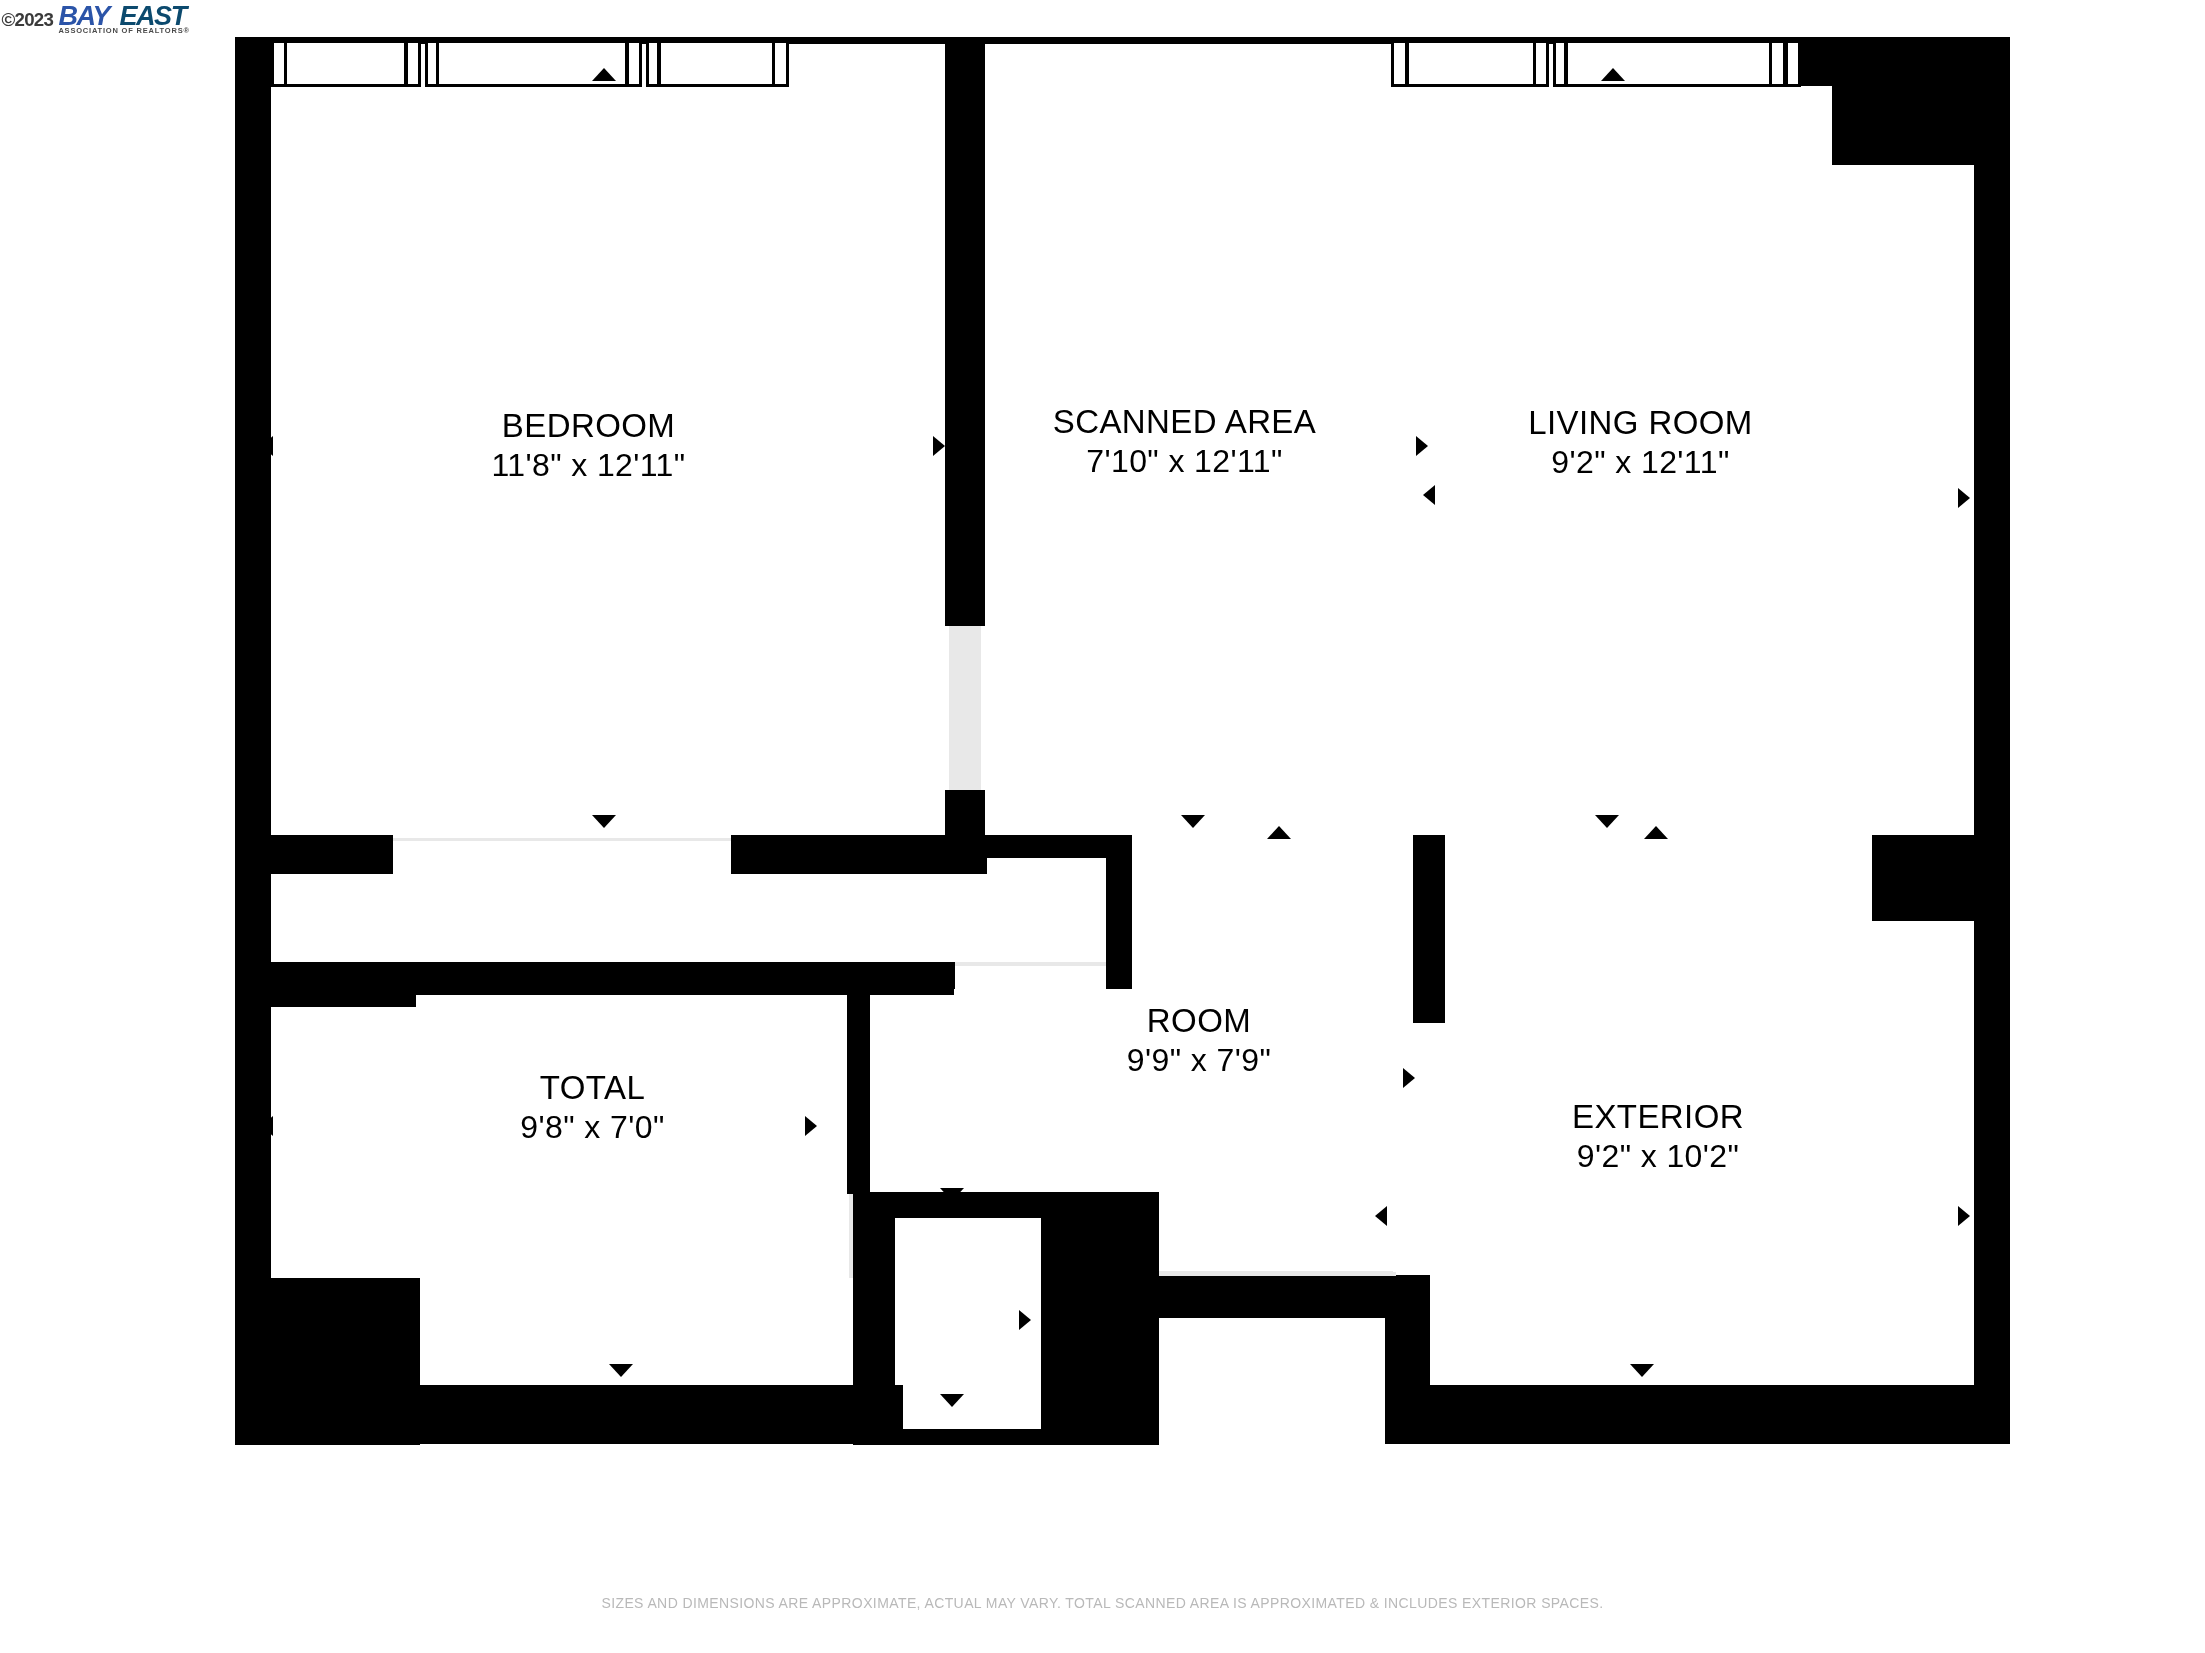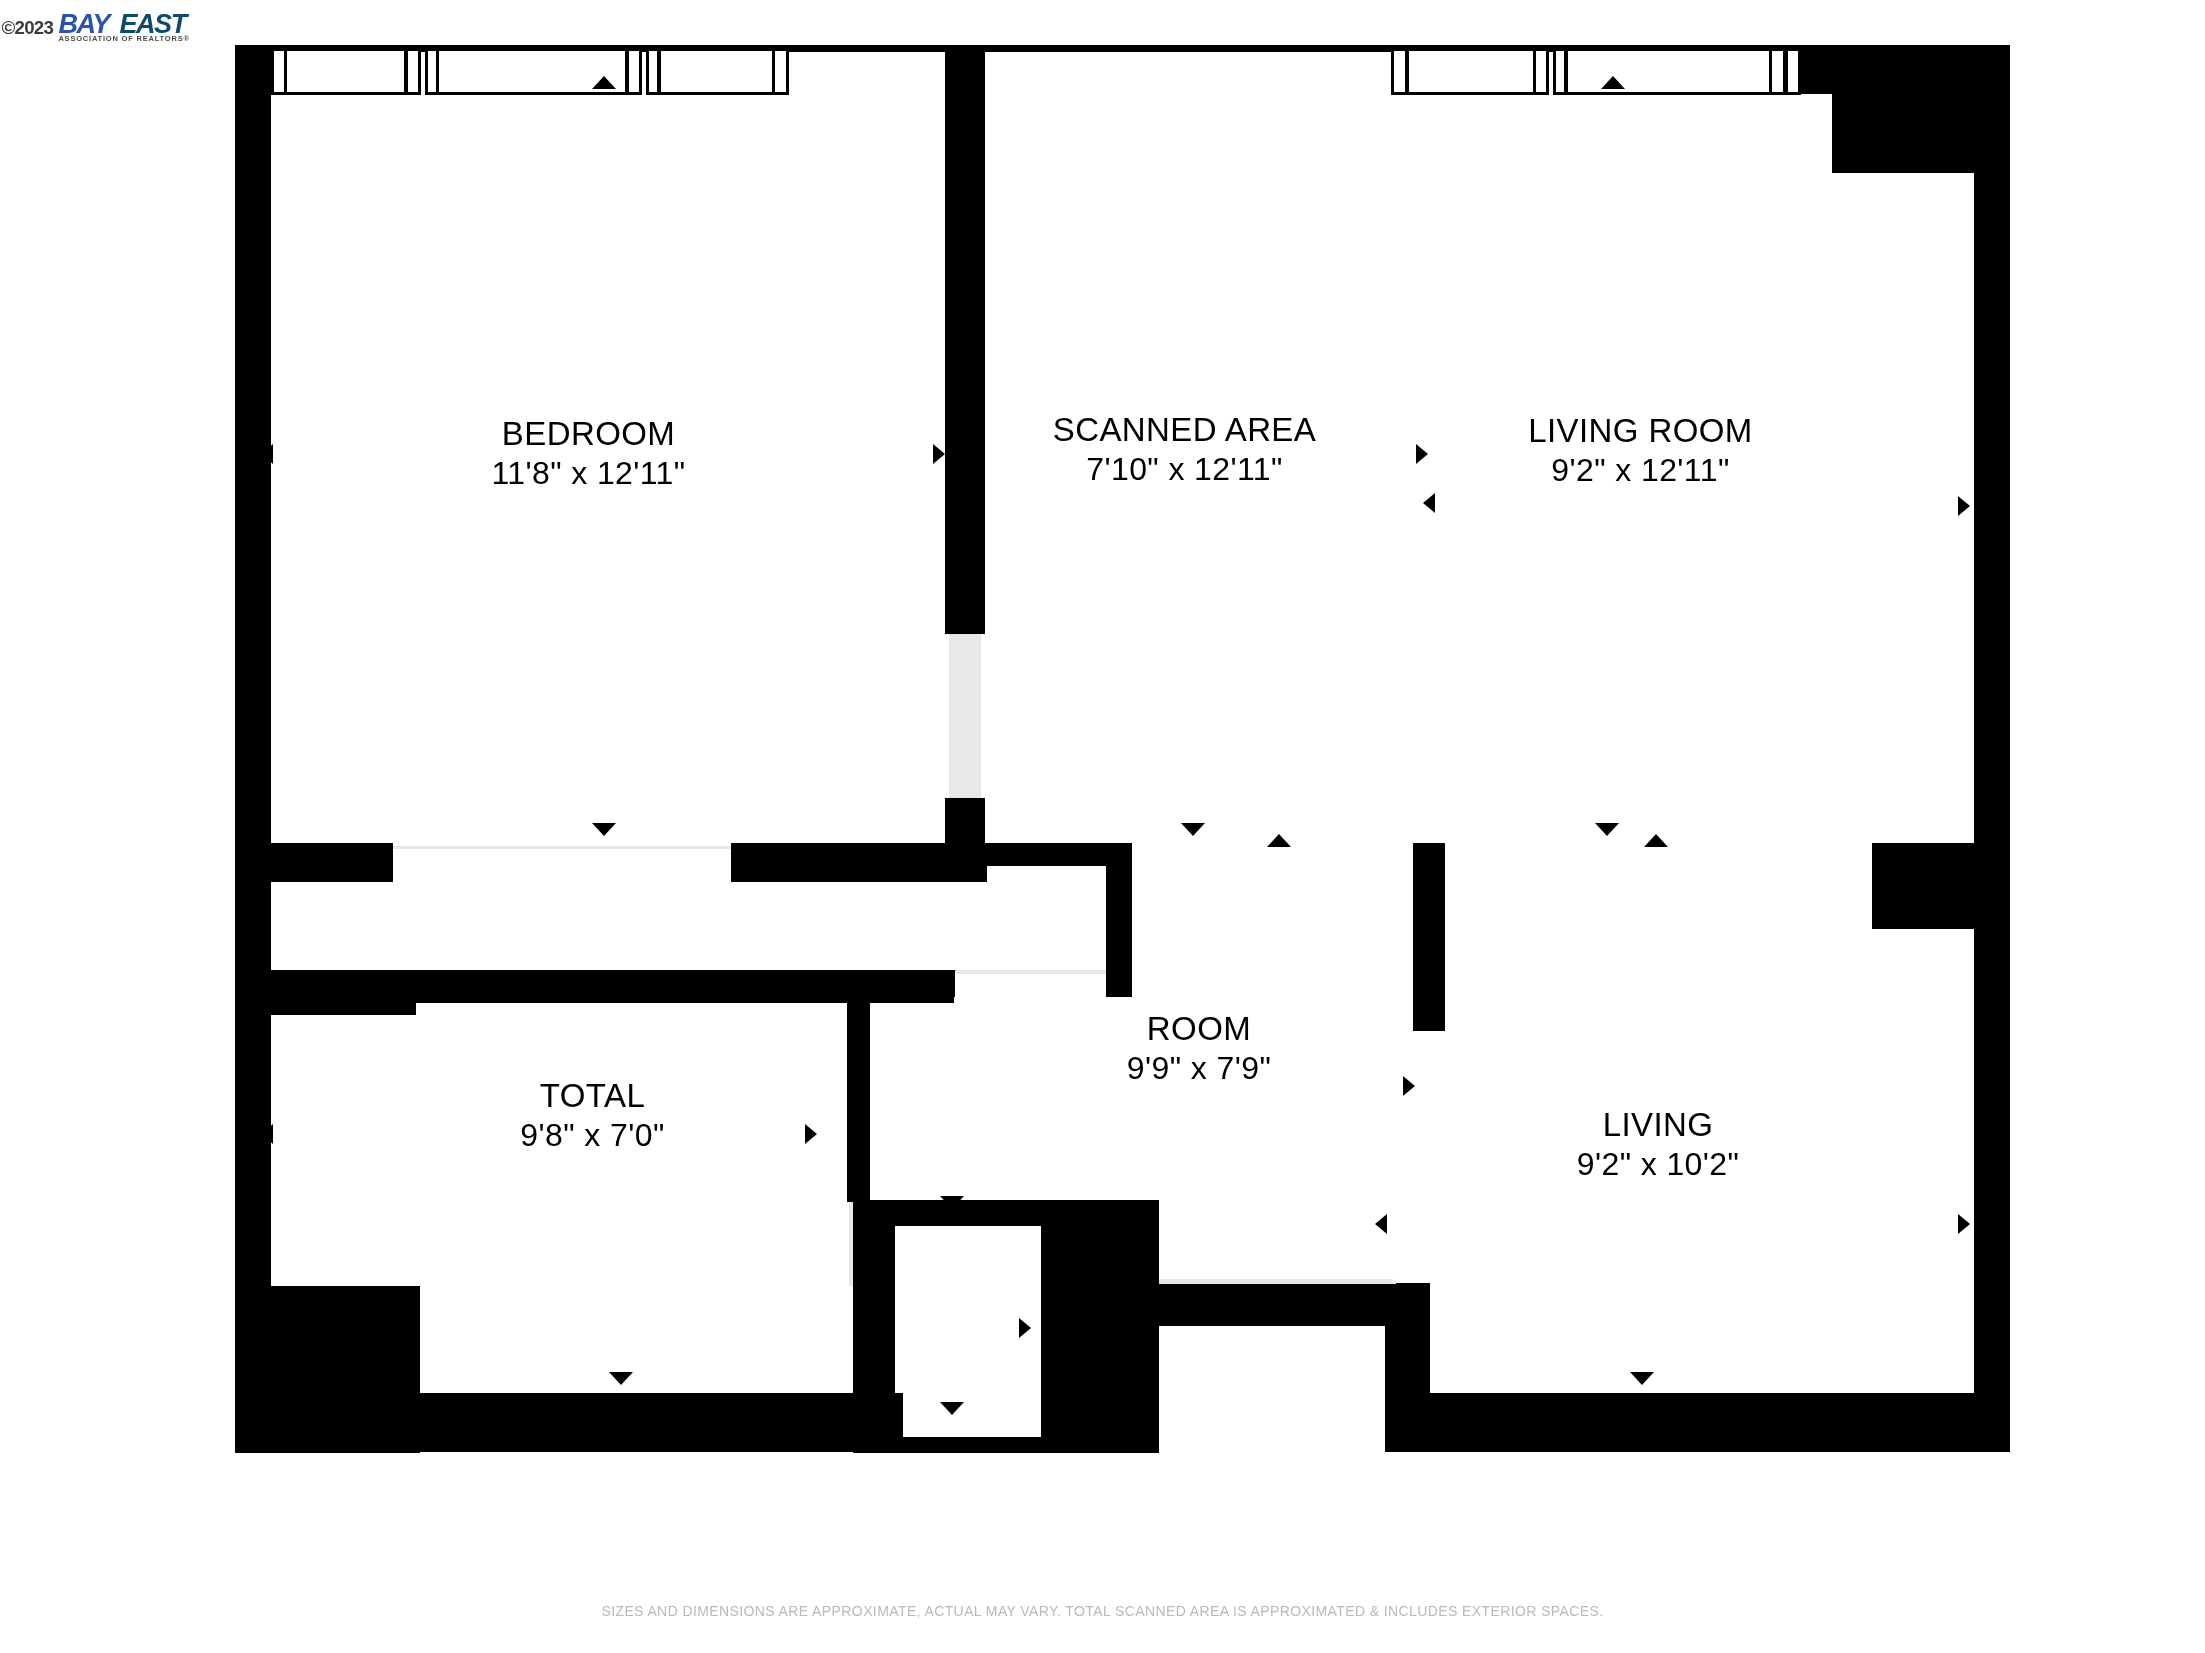--- a/index.html
+++ b/index.html
@@ -1,20 +1,20 @@
 <!DOCTYPE html>
 <html style="font-size:11.5px"><head>
 <meta charset="utf-8">
 <title>Floor Plan</title>
 <style>
   html,body{margin:0;padding:0;background:#ffffff;}
   body{width:2205px;height:1654px;position:relative;overflow:hidden;
        font-family:"Liberation Sans","DejaVu Sans",sans-serif;}
 
-  #stage{position:absolute;left:0;top:8px;width:2205px;height:1528px;background:#fff;}
+  #stage{position:absolute;left:0;top:0;width:2205px;height:1528px;background:#fff;}
 
   
   #logo{position:absolute;left:1.4px;top:1.4px;width:192px;height:37px;}
   #logo .cy{position:absolute;left:0;top:7.2px;font-size:18.7px;font-weight:700;
             color:#3b3b3b;letter-spacing:-0.7px;font-family:"Liberation Sans",sans-serif;}
   #logo .bay{position:absolute;left:57px;top:0px;font-size:27px;font-weight:700;
              font-style:italic;color:#2b54a8;letter-spacing:-1.4px;
              font-family:"Liberation Sans",sans-serif;}
   #logo .east{position:absolute;left:118px;top:0px;font-size:27px;font-weight:700;
               font-style:italic;color:#0c4a6e;letter-spacing:-1.4px;
@@ -176,21 +176,21 @@
     <span class="nm">TOTAL</span>
     <span class="dm">9'8" x 7'0"</span>
   </div>
 
   <div class="rl" style="left:1041px;top:1001px;width:316px;">
     <span class="nm">ROOM</span>
     <span class="dm">9'9" x 7'9"</span>
   </div>
 
   <div class="rl" style="left:1500px;top:1097px;width:316px;">
-    <span class="nm">LIVING</span>
+    <span class="nm">EXTERIOR</span>
     <span class="dm">9'2" x 10'2"</span>
   </div>
 
   <div class="rl small" style="left:790px;top:1263px;width:445px;z-index:-1;">
     <span class="nm">LAUNDRY</span>
     <span class="dm">3'1" x 3'9"</span>
   </div>
 
   <div class="w" style="left:853px;top:1192px;width:40px;height:253px;"></div>
   <div class="w" style="left:1042px;top:1192px;width:116px;height:253px;"></div>

